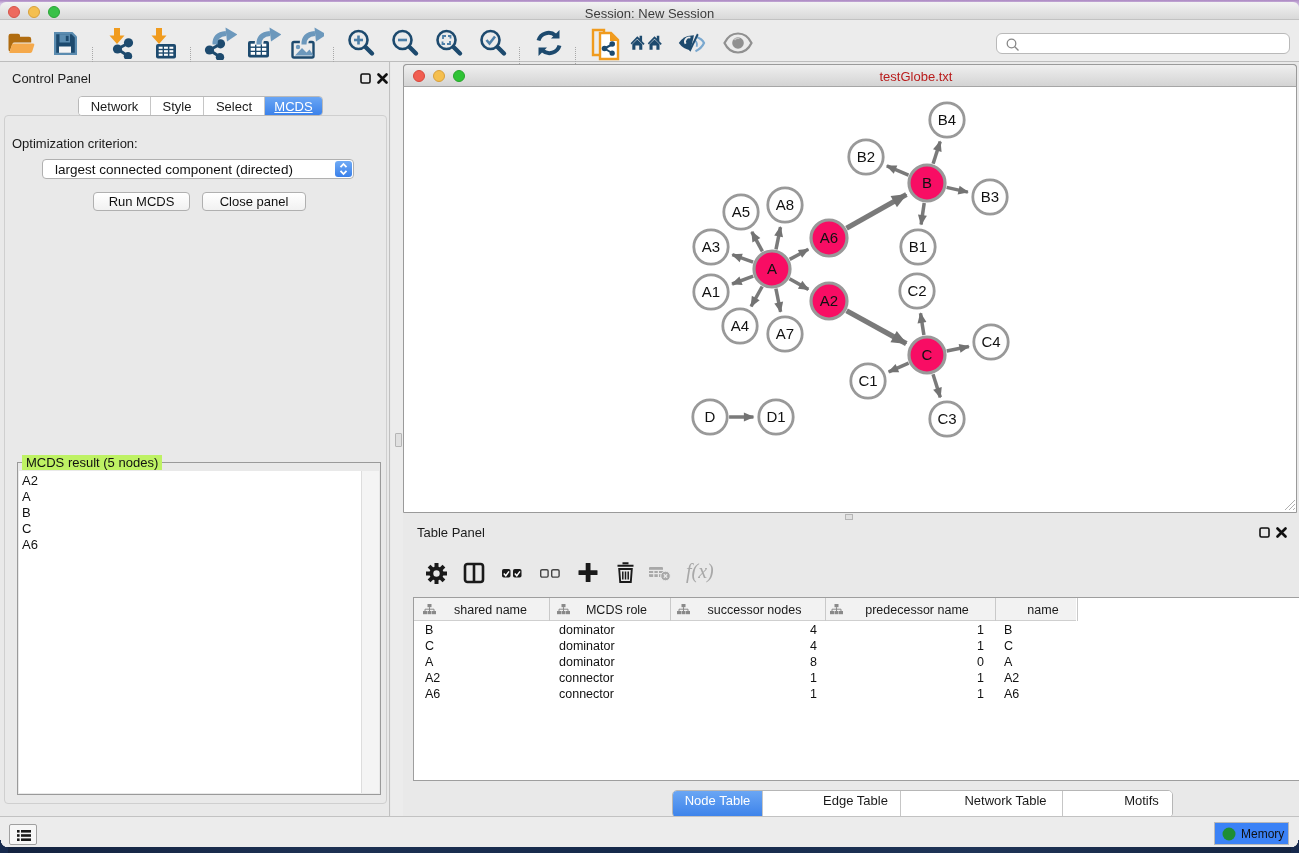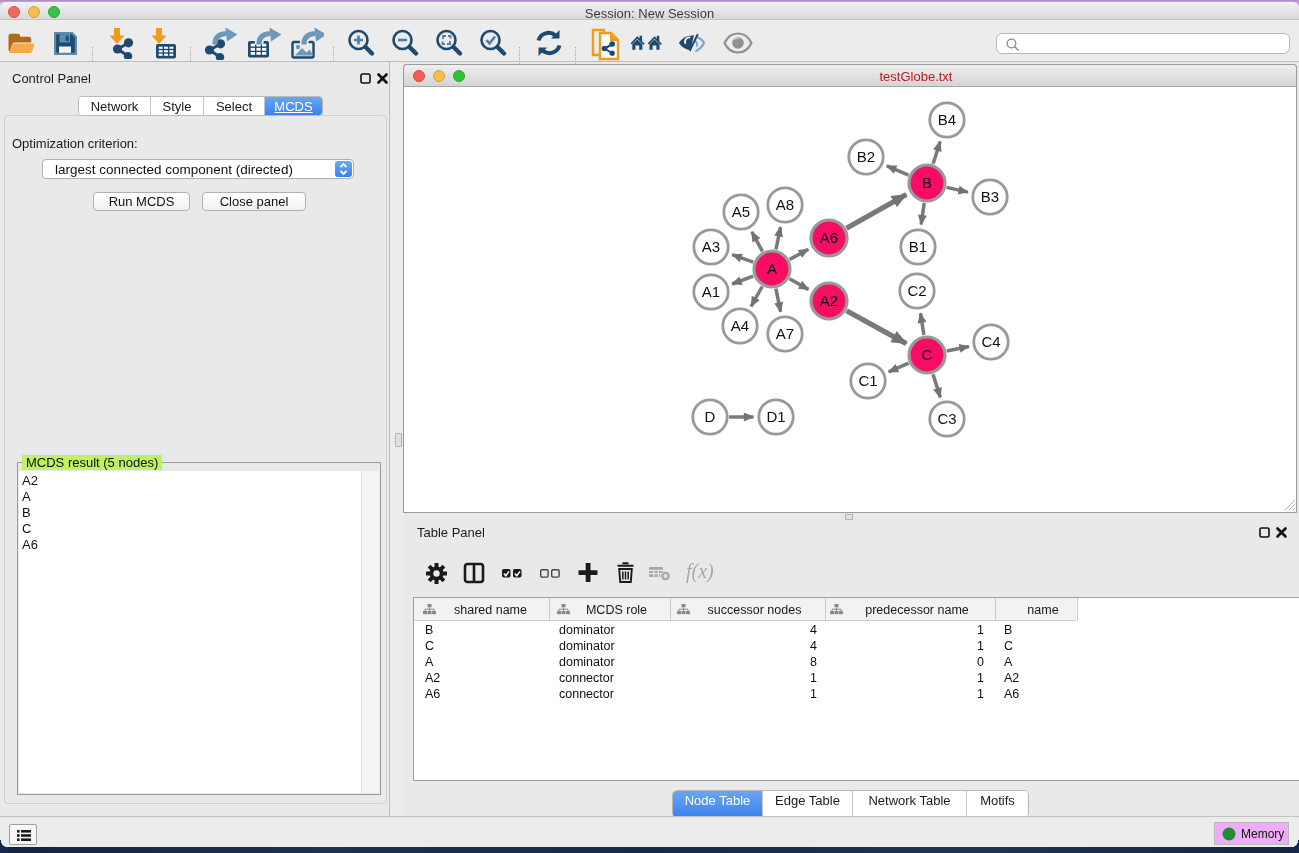--- a/index.html
+++ b/index.html
@@ -33,27 +33,27 @@
 #netwin { left:403px; top:64px; width:894px; height:449px; background:#fff; border:1px solid #9a9a9a; border-radius:4px 4px 0 0; }
 #nw-titlebar { left:403px; top:64px; width:894px; height:23px; background:linear-gradient(#efefef,#d4d4d4); border:1px solid #9a9a9a; border-bottom:1px solid #a6a6a6; border-radius:4px 4px 0 0; }
 #nw-title { left:403px; top:69px; width:1026px; text-align:center; font-size:13px; color:#b91c1c; }
 #vhandle { left:845px; top:513.5px; width:8px; height:6px; background:#e0e0e0; border:1px solid #b5b5b5; }
 #tp-title { left:417px; top:525px; font-size:13px; color:#1c1c1c; }
 #tframe { left:413px; top:597px; width:957px; height:184px; background:#fff; border:1px solid #9e9e9e; }
 #thead { position:absolute; left:0; top:0; width:662px; height:23px; background:#f2f2f2; border-bottom:1px solid #cfcfcf; }
 .hsep { position:absolute; top:0; height:23px; width:0; border-left:1px solid #c9c9c9; }
 .hlab { position:absolute; top:5px; font-size:12.5px; color:#1a1a1a; text-align:center; }
 .cell { position:absolute; font-size:12.5px; color:#111; height:16px; line-height:16px; }
-#btabs { left:672px; top:790px; height:28px; display:flex; border:1px solid #b6b6b6; border-radius:5px; overflow:hidden; background:#fff; }
+#btabs { left:672px; top:790px; height:28px; display:flex; border:1px solid #b6b6b6; border-radius:5px; overflow:hidden; background:#fff;gap:48px; }
 .btab { font-size:13px; color:#1a1a1a; line-height:20px; text-align:center; background:#fff; border-right:1px solid #c6c6c6; }
 .btab:last-child { border-right:none; }
 .btab.sel { background:linear-gradient(#6aa6f4,#3c82ea); color:#fff; }
 #statusbar { left:0; top:816px; width:1299px; height:31px; background:#ececec; border-top:1px solid #c2c2c2; }
 #listbtn { left:9px; top:824px; width:28px; height:21px; background:#f7f7f7; border:1px solid #a0a0a0; border-radius:2px; }
-#membtn { left:1214px; top:822px; width:75px; height:23px; background:#f0abfc; border:1px solid #b9b9b9; font-size:12px; color:#111; }
+#membtn { left:1214px; top:822px; width:75px; height:23px; background:#3b82f6; border:1px solid #b9b9b9; font-size:12px; color:#111; }
 #bottomstrip { left:0; top:847px; width:1299px; height:6px; background:linear-gradient(90deg,#13223f,#1d3153 25%,#15294a 50%,#1f3457 75%,#142440); }
 </style></head><body>
 <div id="topstrip" class="abs"></div>
 <div class="abs" style="left:1297px;top:0;width:2px;height:9px;background:linear-gradient(#b292c7,#e2d5ee)"></div>
 <div id="titlebar" class="abs">
 <div class="light" style="left:8px;top:4px;background:#ed6a5e;border:0.5px solid #d55449"></div>
 <div class="light" style="left:28px;top:4px;background:#f4bf4f;border:0.5px solid #d8a03b"></div>
 <div class="light" style="left:48px;top:4px;background:#39c148;border:0.5px solid #2aa436"></div>
 </div>
 <div id="title" class="abs">Session: New Session</div>

